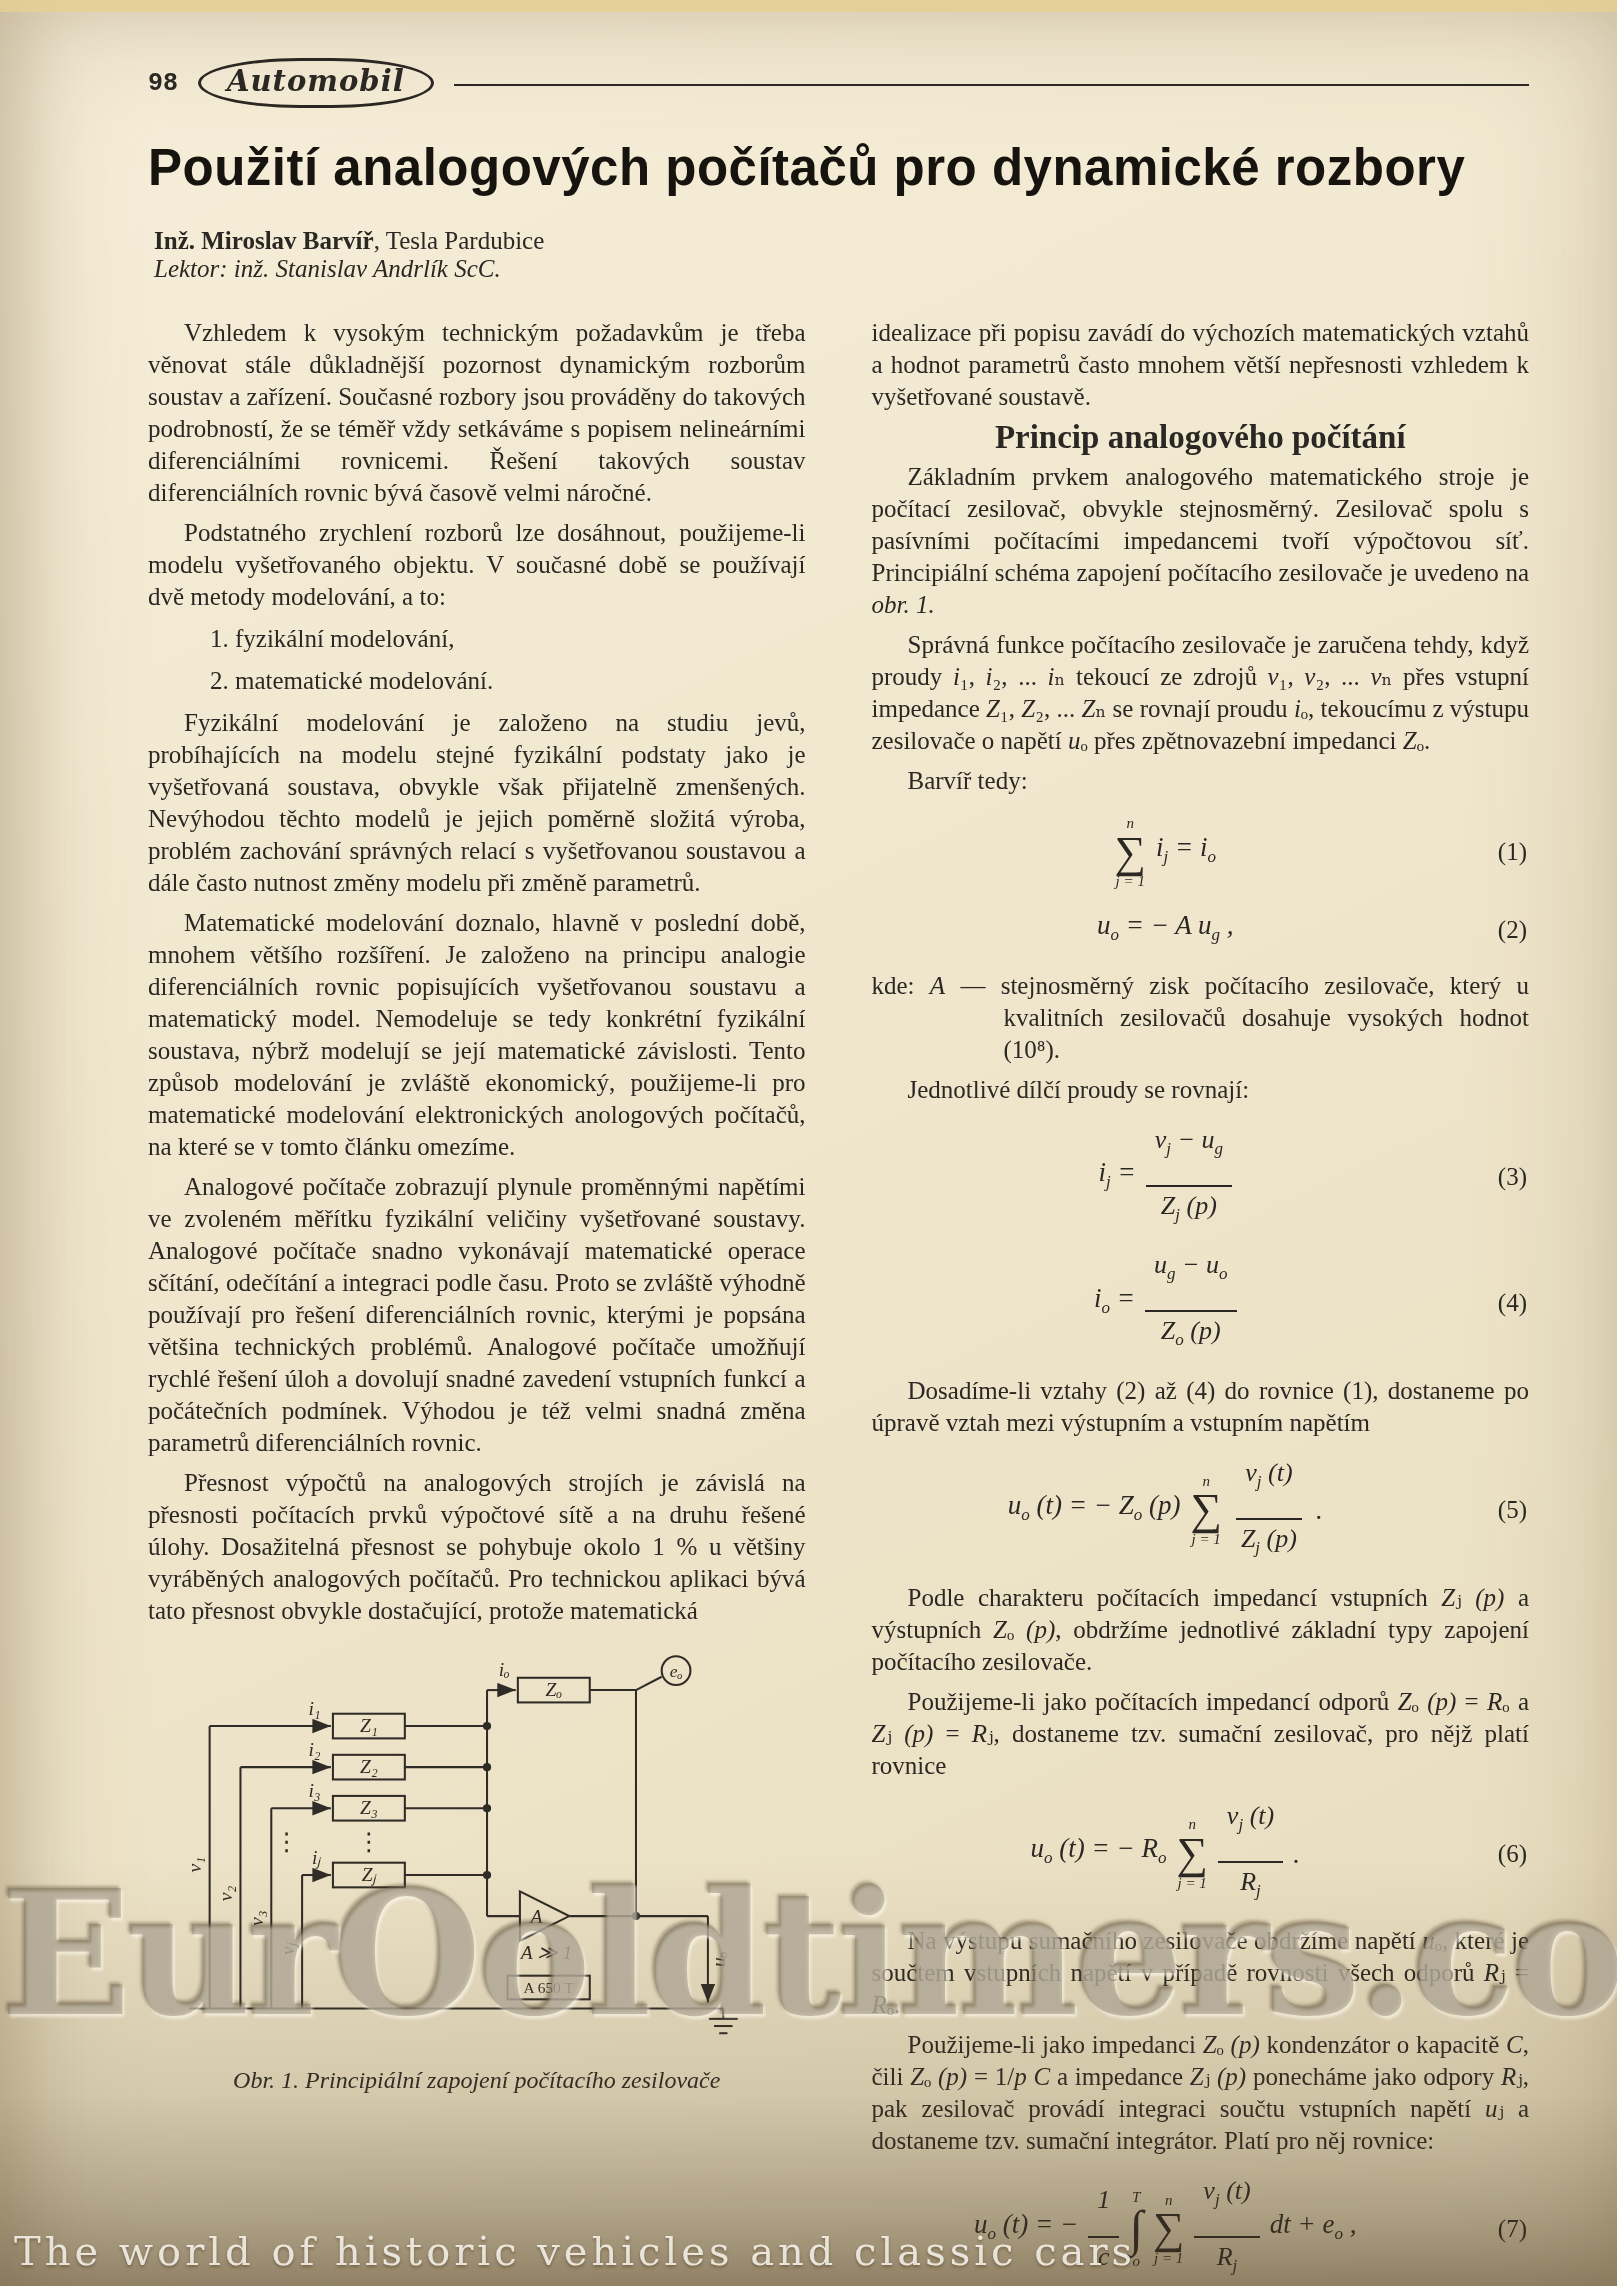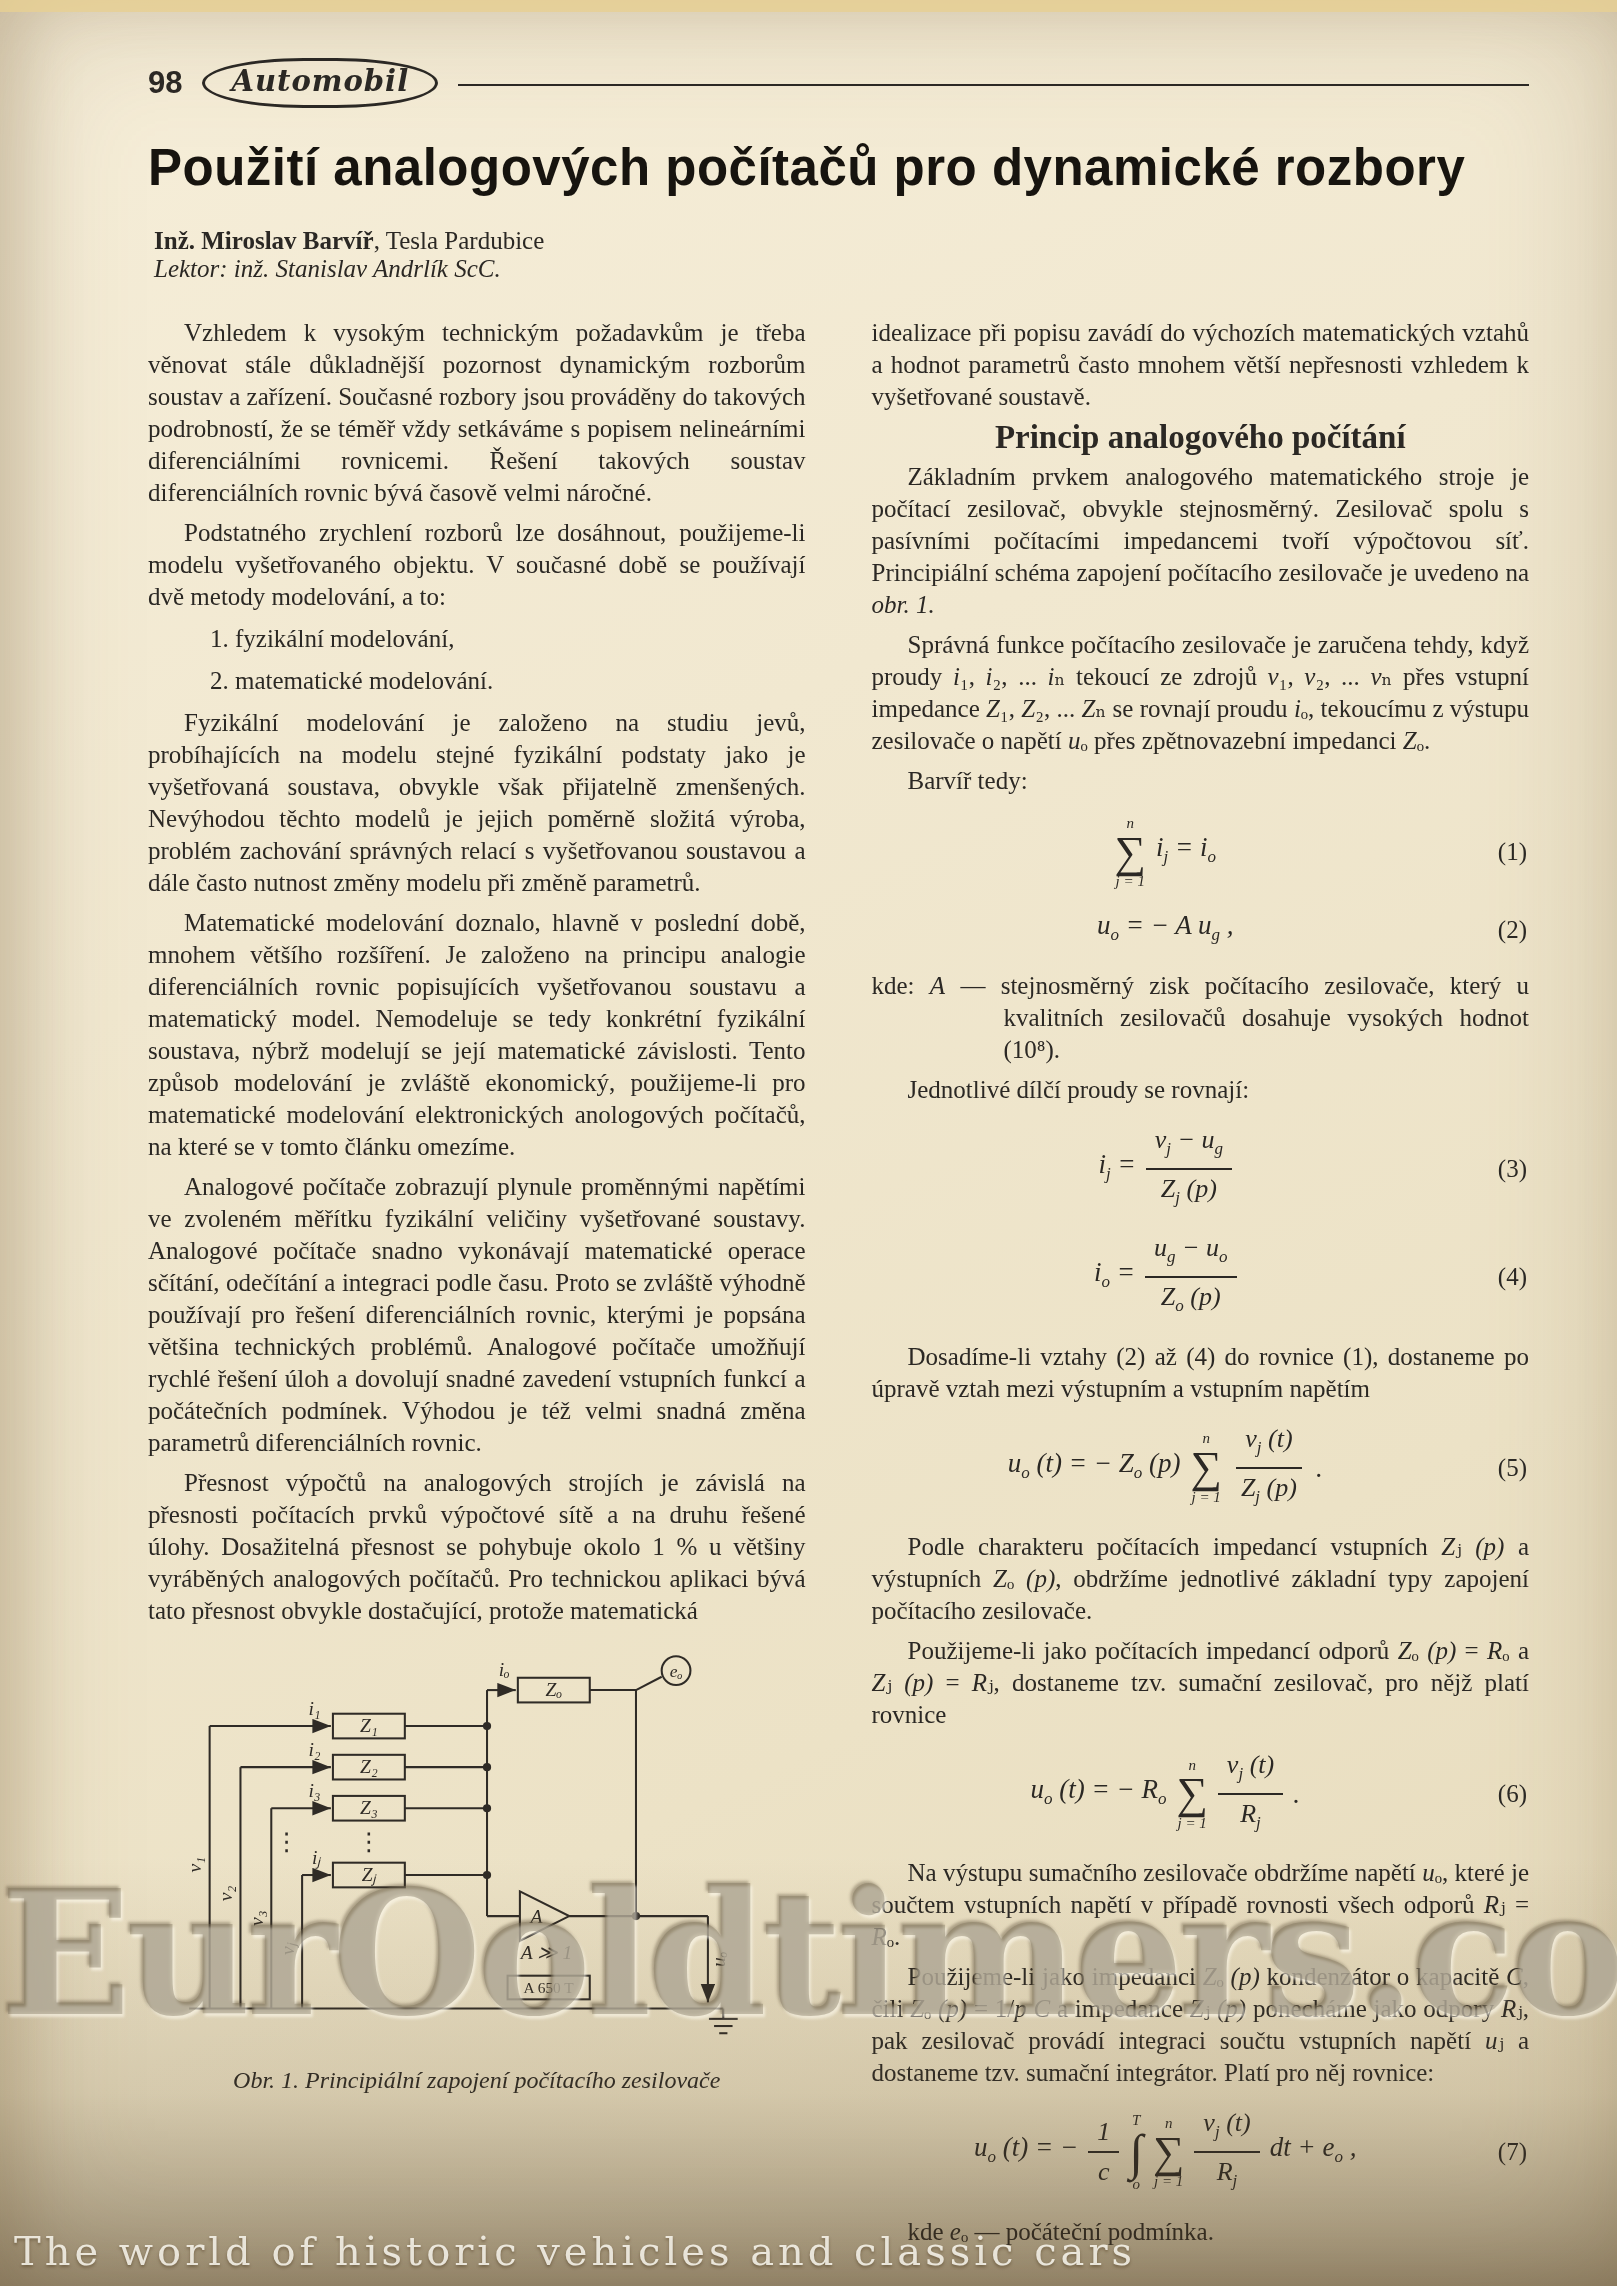--- a/index.html
+++ b/index.html
@@ -16,21 +16,21 @@
   }
   .top-strip { position:absolute; top:0; left:0; right:0; height:12px; background:#e7cf92; opacity:.8; }
   .bottom-shade {
     position:absolute; left:0; right:0; bottom:0; height:430px; z-index:4; pointer-events:none;
     background: linear-gradient(to bottom, rgba(96,76,44,0) 0%, rgba(96,76,44,.16) 55%, rgba(66,49,26,.45) 100%);
   }
   .content { position:absolute; left:148px; right:88px; top:58px; }
 
   
   .masthead { display:flex; align-items:center; gap:20px; }
-  .pagenum { font-family:Liberation Sans, sans-serif; font-weight:bold; font-size:31px; }
+  .pagenum { font-family:Liberation Mono, monospace; font-weight:bold; font-size:25px; }
   .logo {
     display:inline-block; border:3px solid #2b2824; border-radius:50% / 58%;
     padding:3px 26px 7px; font-family:"DejaVu Serif", serif;
     font-style:italic; font-weight:bold; font-size:29px; letter-spacing:1px;
   }
   .head-rule { flex:1; height:2px; background:#2b2824; margin-top:4px; }
 
   .title {
     margin:30px 0 0; 
     font-family:"Liberation Sans", sans-serif; font-weight:bold; font-size:51px; letter-spacing:.5px;
@@ -52,21 +52,21 @@
   
   .eq { position:relative; margin:18px 0; display:flex; justify-content:center; align-items:center; min-height:44px; padding-right:70px; }
   .eq-inner { display:flex; align-items:center; gap:10px; font-style:italic; font-size:27px; white-space:nowrap; }
   .eq-inner sub { font-size:17px; font-style:italic; }
   .eqnum { position:absolute; right:2px; top:50%; transform:translateY(-50%); font-style:normal; font-size:25px; }
   .bigop { display:inline-flex; flex-direction:column; align-items:center; line-height:1; }
   .bigop .lim { font-size:15px; font-style:italic; line-height:1.1; }
   .bigop .op  { font-size:44px; font-style:normal; line-height:.95; }
   .bigop .op.int { font-size:50px; }
   .frac { display:inline-flex; flex-direction:column; align-items:center; font-size:26px; }
-  .frac .fn { padding:0 9px 3px; border-bottom:2px solid #2b2824; }
+  .frac .fn { padding:0 9px 20px; border-bottom:2px solid #2b2824; }
   .frac .fd { padding:3px 9px 0; }
 
   
   .figure { margin-top:22px; }
   .figure svg { width:100%; height:auto; display:block; }
   .fig-caption { text-align:center; font-style:italic; font-size:24px; margin-top:4px; }
 
   
   .watermark {
     position:absolute; left:0; width:100%; top:1852px; z-index:5; pointer-events:none;

